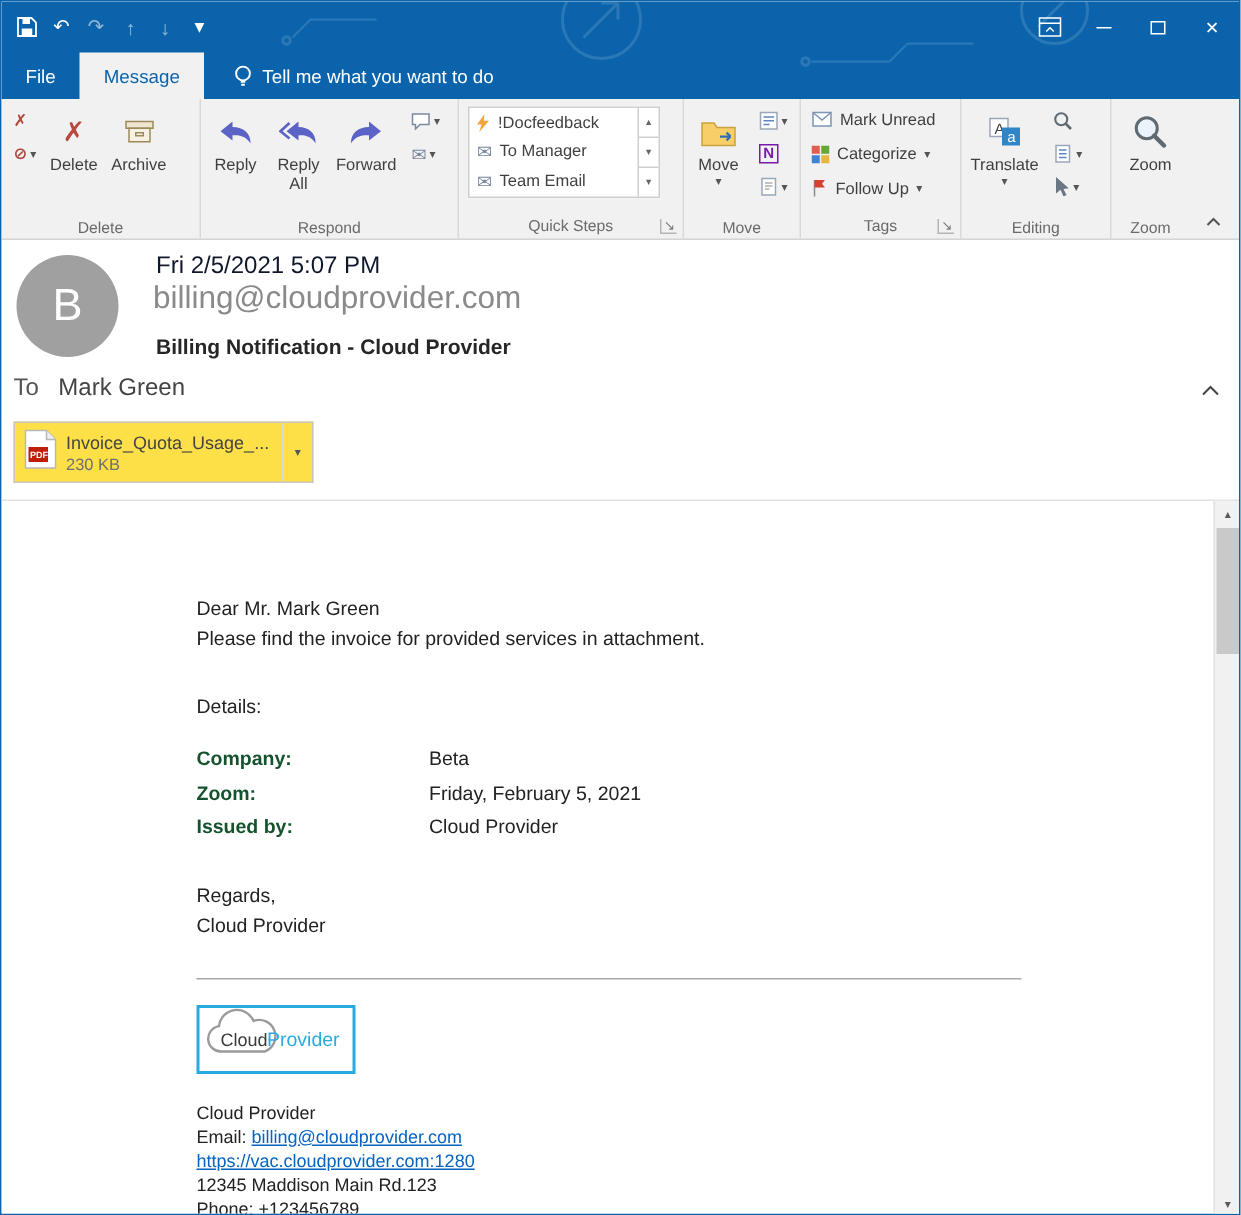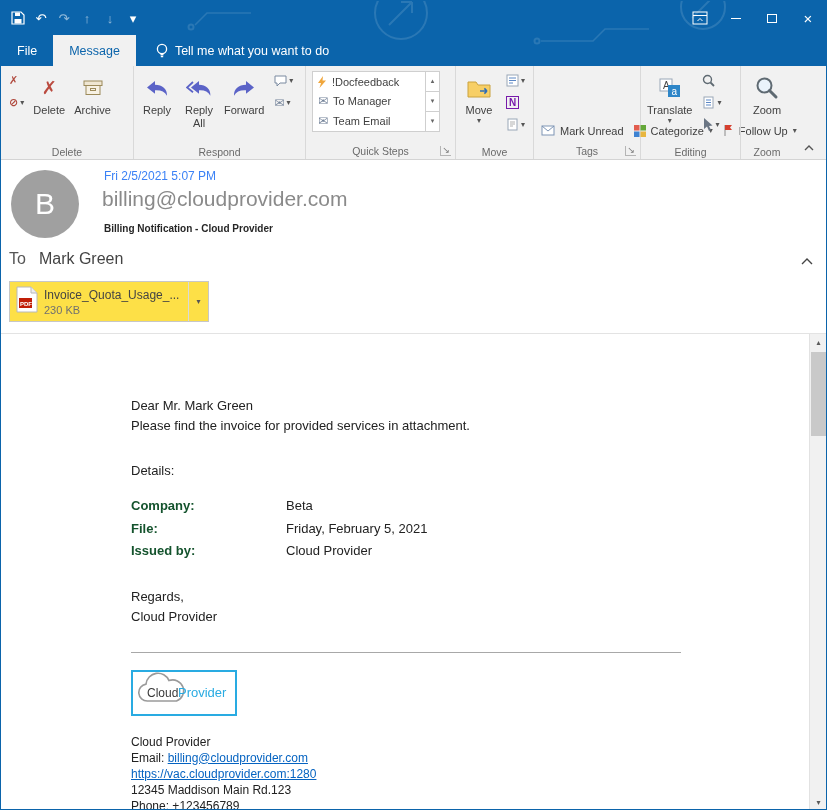--- a/index.html
+++ b/index.html
@@ -46,23 +46,23 @@
   .qs-list{width:112px}
   .qs-item{display:flex;align-items:center;gap:5px;height:19.5px;padding:0 5px;font-size:11px;color:#3f3f3f;white-space:nowrap;overflow:hidden}
   .qs-scroll{width:14px;border-left:1px solid #cfcfcf;display:flex;flex-direction:column}
   .qs-sbtn{flex:1;display:flex;align-items:center;justify-content:center;font-size:7px;color:#666}
   .qs-sbtn + .qs-sbtn{border-top:1px solid #cfcfcf}
   .collapse-btn{position:absolute;right:8px;bottom:4px;width:18px;height:14px;display:flex;align-items:center;justify-content:center}
 
   
   .msg-header{position:relative;height:110px;background:#fff}
   .avatar{position:absolute;left:10px;top:10px;width:68px;height:68px;border-radius:50%;background:#a0a0a0;color:#fff;font-size:30px;display:flex;align-items:center;justify-content:center}
-  .hdr-date{position:absolute;left:103px;top:9px;font-size:12px;color:#3b82f6}
+  .hdr-date{position:absolute;left:103px;top:9px;font-size:16px;color:#0f172a}
   .hdr-sender{position:absolute;left:101px;top:27px;font-size:21px;color:#8a8a8a}
-  .hdr-subject{position:absolute;left:103px;top:63px;font-size:10px;font-weight:bold;color:#262626}
+  .hdr-subject{position:absolute;left:103px;top:63px;font-size:14px;font-weight:bold;color:#262626}
   .hdr-to{position:absolute;left:8px;top:90px;font-size:16px;color:#555}
   .hdr-to .to-name{margin-left:13px;color:#444}
   .hdr-collapse{position:absolute;right:12px;top:92px}
 
   
   .attach-row{position:relative;height:64px;background:#fff;border-bottom:1px solid #e3e3e3}
   .att-card{position:absolute;left:8px;top:11px;width:200px;height:41px;border:1px solid #c7c7c7;background:#fde047;display:flex;align-items:center}
   .att-icon{padding:0 6px}
   .att-meta{flex:1;overflow:hidden}
   .att-name{font-size:12px;color:#444;white-space:nowrap;overflow:hidden}
@@ -296,21 +296,21 @@
             <span class="dd">▾</span>
           </span>
         </div>
       </div>
       <div class="rg-foot">
           <span class="rg-label">Move</span>
         </div>
     </div>
 
     <div class="rg" style="width:107px">
-      <div class="rg-body" style="flex-direction:row;align-items:flex-end">
+      <div class="rg-body" style="flex-direction:column;align-items:flex-start">
         <span class="row-btn">
           <svg width="14" height="11" viewBox="0 0 14 11">
               <rect x="1" y="1" width="12" height="9" fill="#fff" stroke="#7e95b5"></rect>
               <path d="M1 1l6 5 6-5" fill="none" stroke="#7e95b5"></path>
             </svg>
           <span>Mark Unread</span>
         </span>
         <span class="row-btn">
           <svg width="12" height="12" viewBox="0 0 12 12">
               <rect x="0" y="0" width="5.5" height="5.5" fill="#e25d4e"></rect>
@@ -443,21 +443,21 @@
       <p>Dear Mr. Mark Green</p>
       <p>Please find the invoice for provided services in attachment.</p>
 
       <p class="details-block">Details:</p>
 
       <div style="margin-top:14px">
         <div class="detail-row">
           <span class="d-label">Company:</span><span>Beta</span>
         </div>
         <div class="detail-row">
-          <span class="d-label">File:</span><span>Friday, February 5, 2021</span>
+          <span class="d-label">Zoom:</span><span>Friday, February 5, 2021</span>
         </div>
         <div class="detail-row">
           <span class="d-label">Issued by:</span><span>Cloud Provider</span>
         </div>
       </div>
 
       <p class="regards">Regards,</p>
       <p>Cloud Provider</p>
 
       <hr class="sig-hr">

